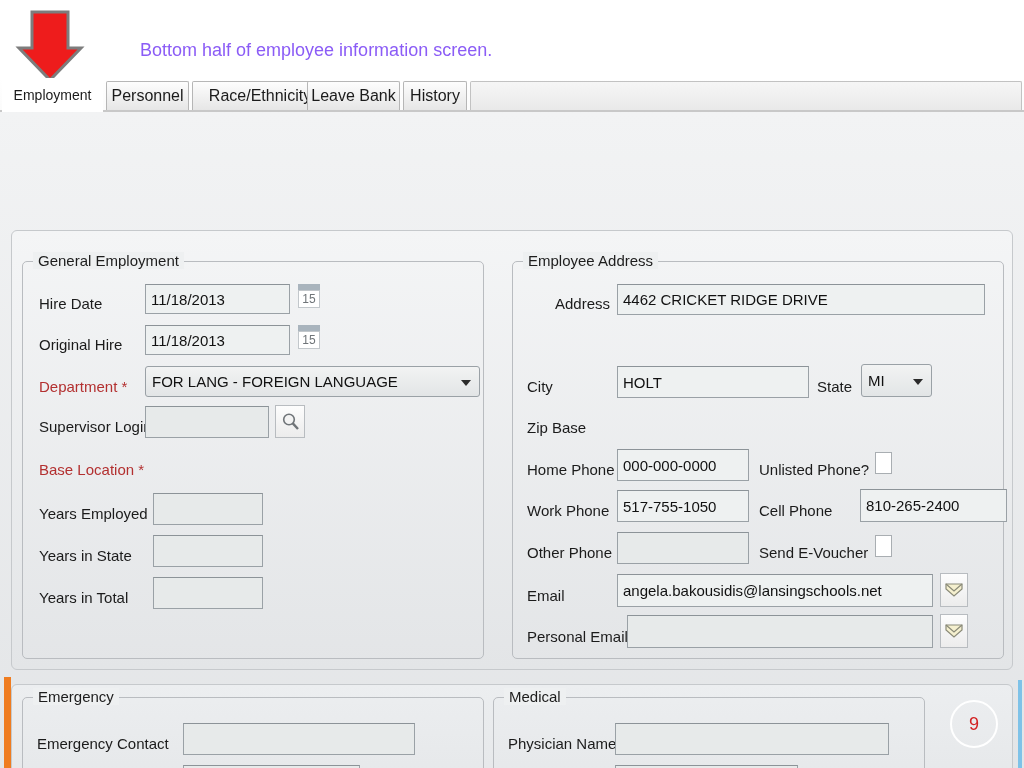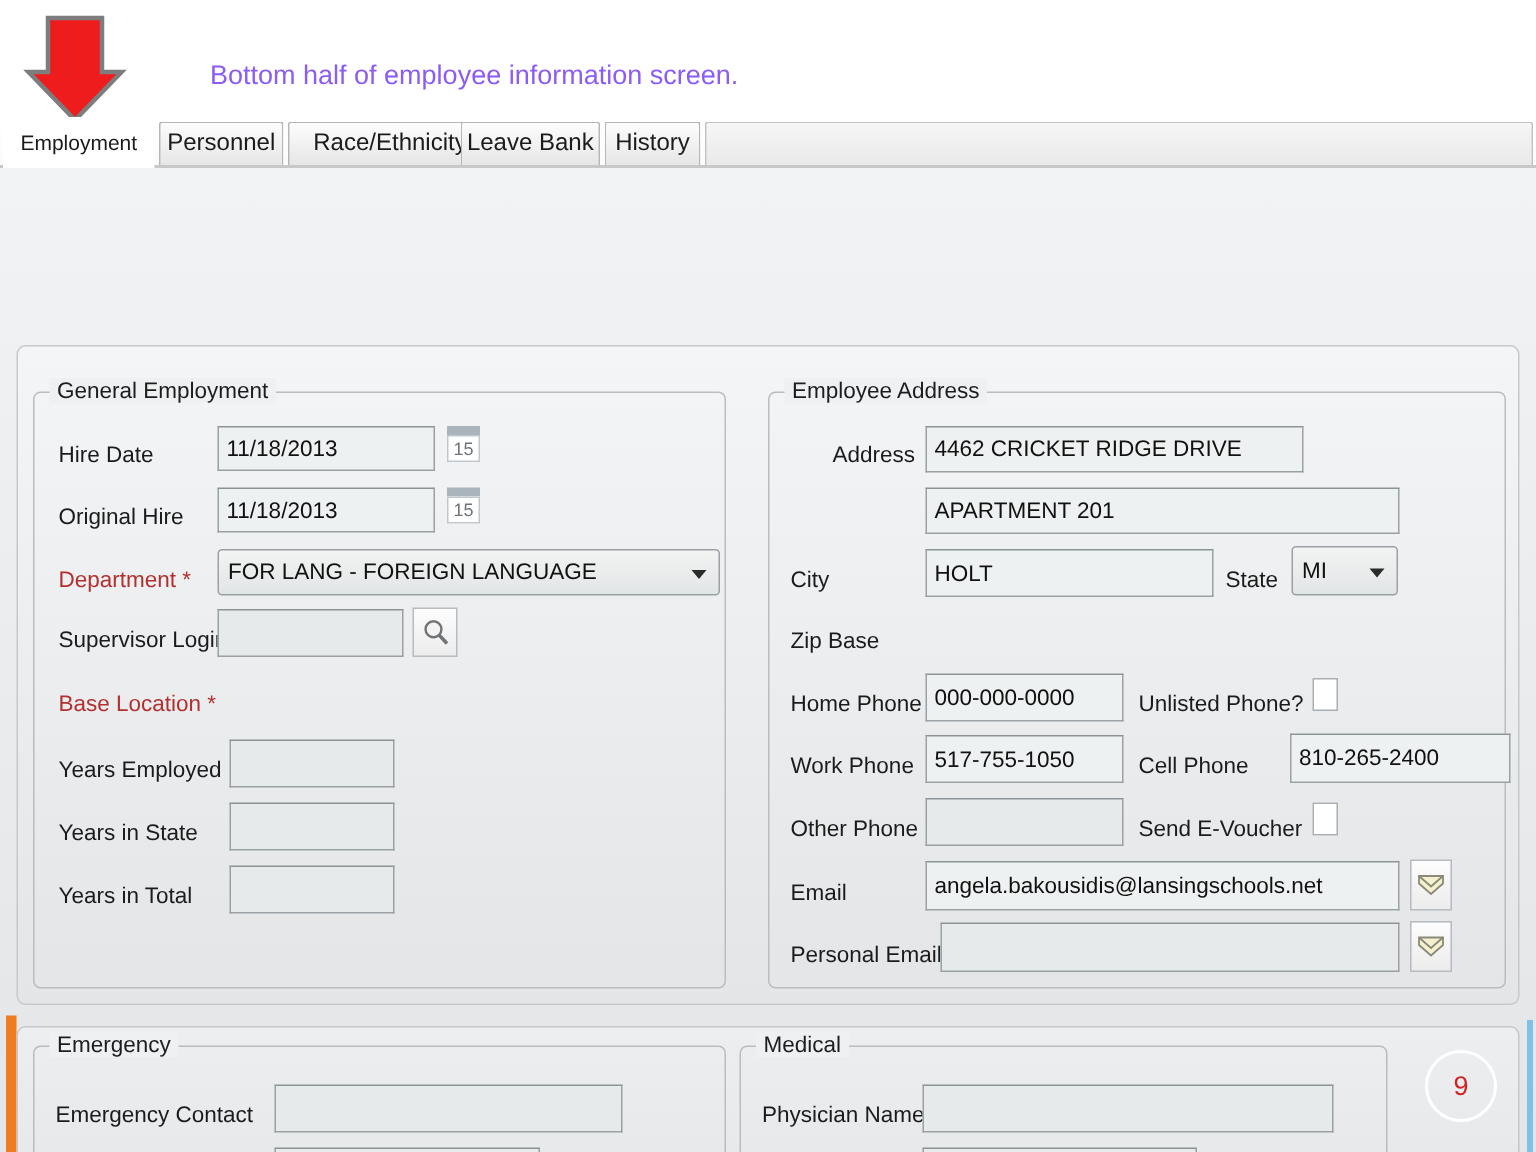--- a/index.html
+++ b/index.html
@@ -230,23 +230,22 @@
         <div class="fld" style="left:130px; top:273px; width:110px; height:32px;"></div>
 
         <span class="lbl" style="left:16px; top:328px;">Years in Total</span>
         <div class="fld" style="left:130px; top:315px; width:110px; height:32px;"></div>
       </div>
 
       <div class="group" style="left:500px; top:30px; width:492px; height:398px;">
         <span class="legend">Employee Address</span>
 
         <span class="lbl" style="left:14px; top:34px;margin-left:28px;">Address</span>
-        <div class="fld filled" style="left:104px; top:22px; width:252px; height:31px;">4462 CRICKET RIDGE DRIVE</div>
-
-        <div class="fld filled" style="left:104px; top:63px; width:316px; height:31px;">APARTMENT 201</div>
+        <div class="fld filled" style="left:104px; top:22px; width:368px; height:31px;">4462 CRICKET RIDGE DRIVE</div>
+
 
         <span class="lbl" style="left:14px; top:117px;">City</span>
         <div class="fld filled" style="left:104px; top:104px; width:192px; height:32px;">HOLT</div>
         <span class="lbl" style="left:304px; top:117px;">State</span>
         <div class="combo" style="left:348px; top:102px; width:71px; height:33px;">
           <span>MI</span>
           <span class="caret"></span>
         </div>
 
         <span class="lbl" style="left:14px; top:158px;">Zip Base</span>

